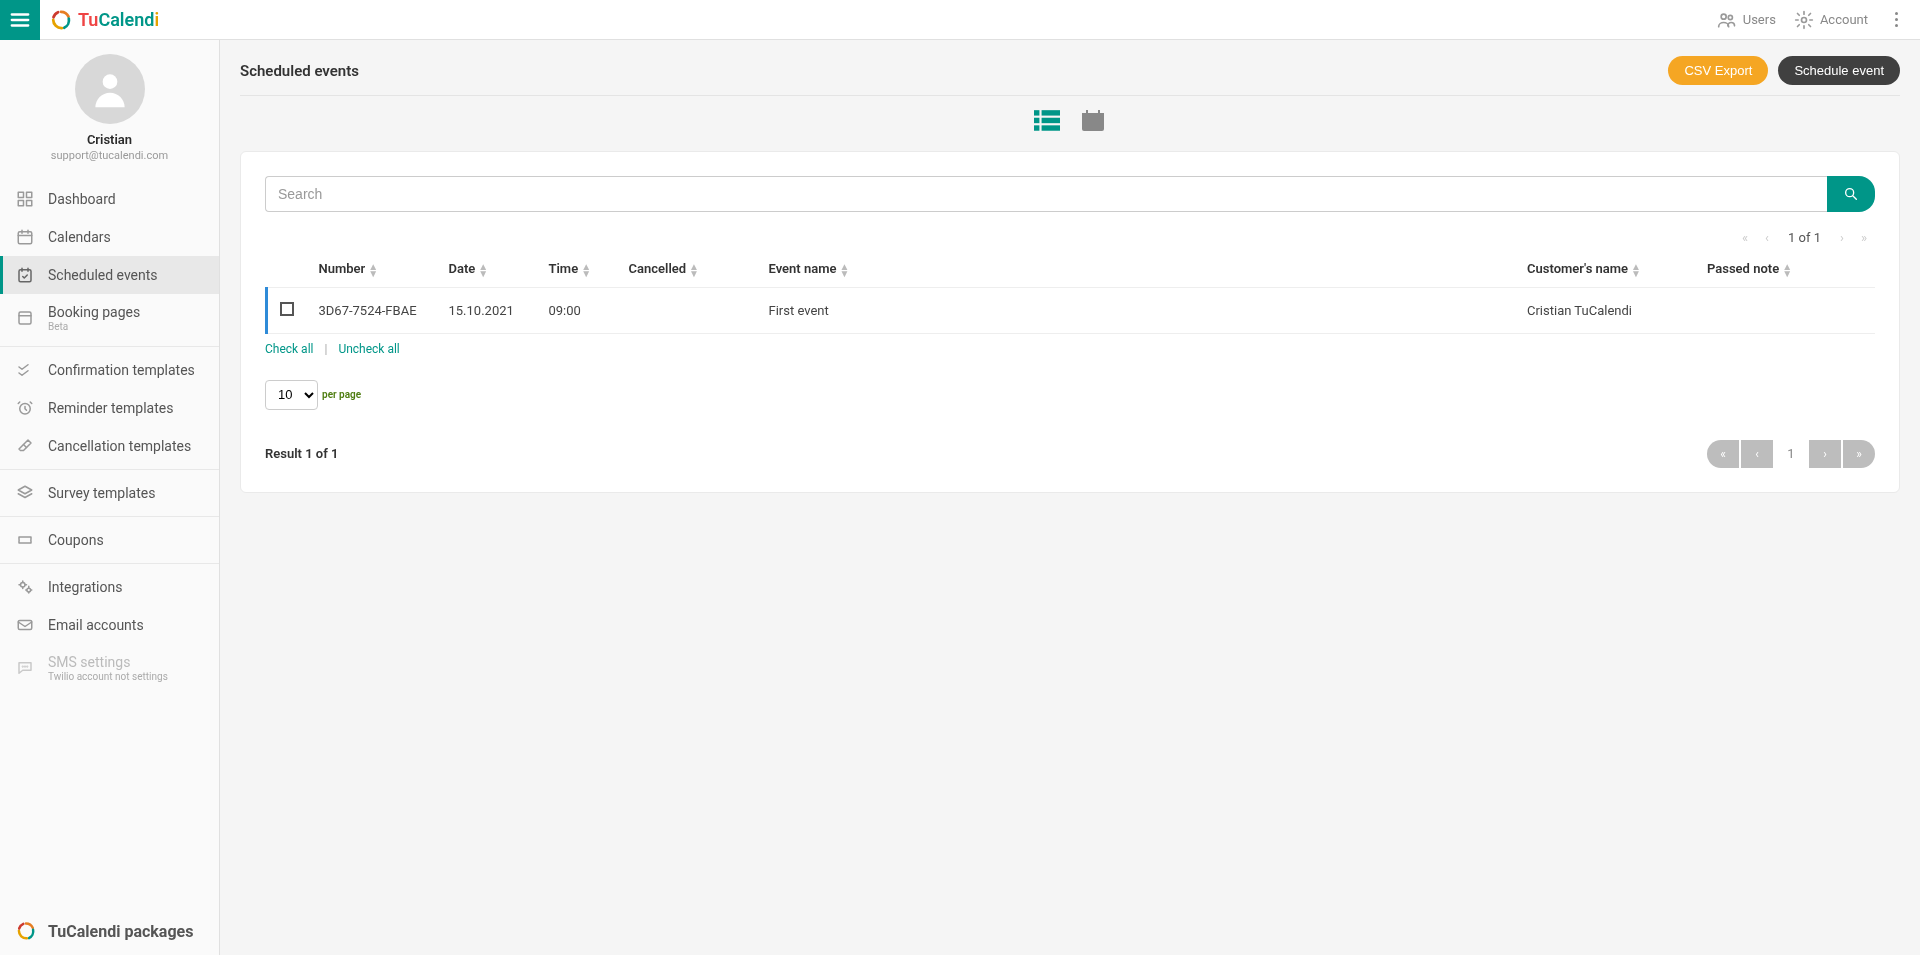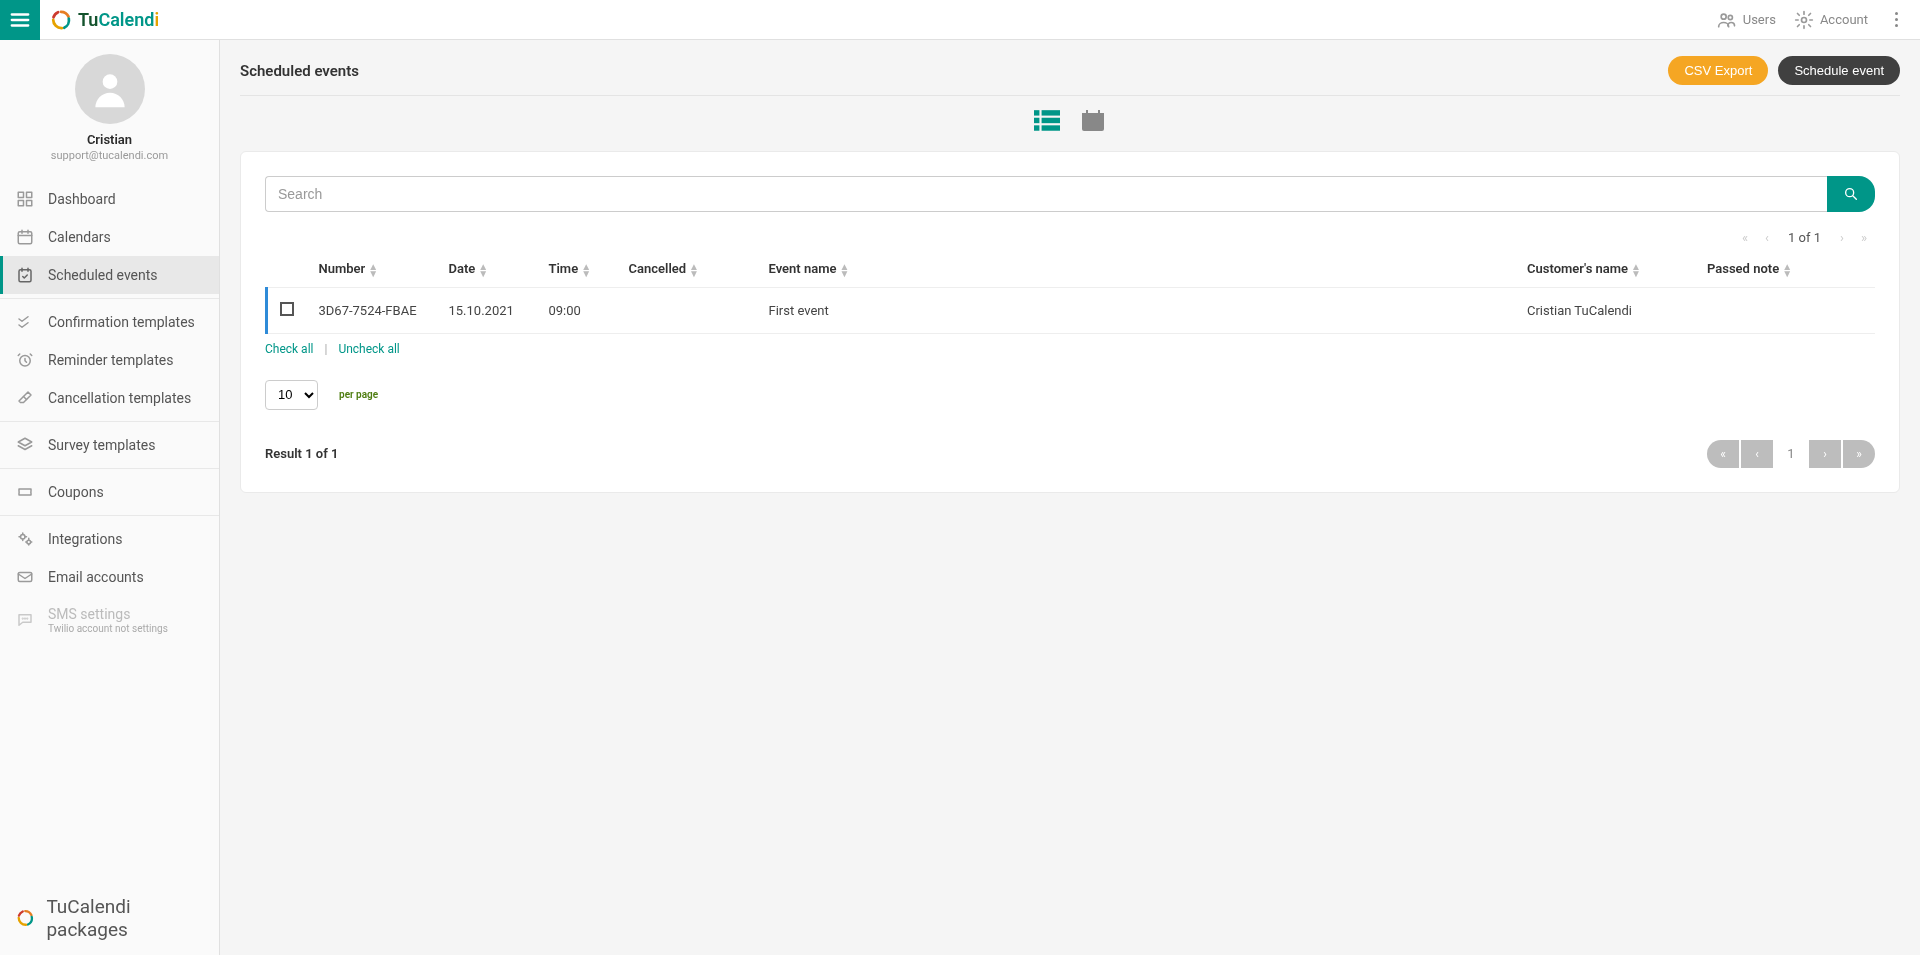--- a/index.html
+++ b/index.html
@@ -6,21 +6,21 @@
 html, body { height: 100%; font-family: -apple-system, BlinkMacSystemFont, "Segoe UI", Roboto, "Helvetica Neue", Arial, sans-serif; font-size: 14px; color: #333; background: #f5f5f5; }
 body { display: flex; flex-direction: column; }
 
 
 .topbar { height: 40px; background: #fff; border-bottom: 1px solid #e0e0e0; display: flex; align-items: center; position: relative; }
 .hamburger-box { width: 40px; height: 40px; background: #009688; display: flex; align-items: center; justify-content: center; cursor: pointer; }
 .hamburger-box svg { width: 22px; height: 22px; }
 .logo-box { display: flex; align-items: center; padding-left: 10px; gap: 6px; }
 .logo-ring { width: 22px; height: 22px; }
 .logo-text { font-size: 18px; font-weight: 600; }
-.logo-text .tu { color: #14532d; }
+.logo-text .tu { color: #ef4444; }
 .logo-text .cal { color: #009688; }
 .logo-text .i { color: #e6a200; }
 .topbar-spacer { flex: 1; }
 .topbar-actions { display: flex; align-items: center; gap: 18px; padding-right: 14px; }
 .topbar-link { display: flex; align-items: center; gap: 6px; color: #888; cursor: pointer; font-size: 13px; }
 .topbar-link svg { width: 20px; height: 20px; }
 .kebab { width: 20px; display: flex; flex-direction: column; align-items: center; gap: 3px; cursor: pointer; }
 .kebab span { width: 3px; height: 3px; border-radius: 50%; background: #888; }
 
 
@@ -33,21 +33,21 @@
 .profile-email { font-size: 11px; color: #9a9a9a; margin-top: 2px; }
 .nav { flex: 1; padding-top: 8px; }
 .nav-item { display: flex; align-items: center; gap: 14px; padding: 10px 16px; color: #555; cursor: pointer; font-size: 14px; }
 .nav-item svg { width: 18px; height: 18px; flex-shrink: 0; }
 .nav-item.active { background: #e8e8e8; border-left: 3px solid #009688; padding-left: 13px; }
 .nav-item.disabled { color: #bbb; cursor: default; }
 .nav-item.disabled svg { opacity: 0.5; }
 .nav-item .sub { font-size: 10px; color: #aaa; display: block; margin-top: 1px; }
 .nav-sep { height: 1px; background: #e8e8e8; margin: 4px 0; }
 .nav-item-text { display: flex; flex-direction: column; }
-.sidebar-footer { padding: 14px 16px; display: flex; align-items: center; gap: 12px; color: #555; font-size: 19px; cursor: pointer; }
+.sidebar-footer { padding: 14px 16px; display: flex; align-items: center; gap: 12px; color: #555; font-size: 16px; cursor: pointer; font-weight: bold; }
 .sidebar-footer svg { width: 20px; height: 20px; }
 
 
 .content { flex: 1; overflow: auto; padding: 0 20px 30px 20px; background: #f5f5f5; }
 .page-header { display: flex; align-items: center; padding: 16px 0 10px; border-bottom: 1px solid #e4e4e4; }
 .page-title { font-size: 15px; font-weight: 600; color: #333; }
 .page-header-spacer { flex: 1; }
 .btn { border: none; border-radius: 16px; padding: 7px 16px; font-size: 13px; cursor: pointer; color: #fff; }
 .btn-orange { background: #f5a623; margin-right: 10px; }
 .btn-teal { background: #404040; }
@@ -89,21 +89,21 @@
 tbody tr { background: #fff; }
 tbody tr td:first-child { border-left: 3px solid #2f8bd8; }
 .row-check { width: 14px; height: 14px; border: 2px solid #555; display: inline-block; background: #fff; cursor: pointer; }
 
 
 .bulk { padding: 8px 0 0; font-size: 12px; }
 .bulk a { color: #009688; text-decoration: none; cursor: pointer; }
 .bulk .sep { color: #aaa; margin: 0 8px; }
 
 
-.perpage-row { padding: 24px 0 0; display: flex; align-items: center; gap: 21px; }
+.perpage-row { padding: 24px 0 0; display: flex; align-items: center; gap: 4px; }
 .perpage-row select { height: 30px; border: 1px solid #ccc; border-radius: 4px; padding: 0 8px; font-size: 13px; background: #fff; }
 .perpage-row .label { font-size: 10px; color: #4d7c0f; font-weight: 600; }
 
 
 .footer-row { display: flex; align-items: center; padding-top: 30px; }
 .result-text { font-size: 13px; font-weight: 600; color: #333; }
 .footer-spacer { flex: 1; }
 .pager-bottom { display: flex; gap: 2px; align-items: center; }
 .pg-btn { width: 32px; height: 28px; background: #bdbdbd; color: #fff; display: flex; align-items: center; justify-content: center; cursor: pointer; font-size: 12px; }
 .pg-btn.first { border-radius: 14px 0 0 14px; }
@@ -201,20 +201,30 @@
           </svg>
         <span>Calendars</span>
       </div>
       <div class="nav-item active">
         <svg viewBox="0 0 24 24" class="icon-stroke">
             <rect x="4" y="5" width="16" height="16" rx="2"></rect>
             <path d="M8 3v4M16 3v4M9 14l2 2 4-4"></path>
           </svg>
         <span>Scheduled events</span>
       </div>
+      <div class="nav-item">
+        <svg viewBox="0 0 24 24" class="icon-stroke">
+            <rect x="4" y="4" width="16" height="16" rx="2"></rect>
+            <path d="M4 9h16"></path>
+          </svg>
+        <span class="nav-item-text">
+          <span>Booking pages</span>
+          <span class="sub">Beta</span>
+        </span>
+      </div>
       <div class="nav-sep"></div>
       <div class="nav-item">
         <svg viewBox="0 0 24 24" class="icon-stroke">
             <path d="M4 8l4 3 8-6M4 16l4 3 8-6"></path>
           </svg>
         <span>Confirmation templates</span>
       </div>
       <div class="nav-item">
         <svg viewBox="0 0 24 24" class="icon-stroke">
             <circle cx="12" cy="13" r="7"></circle>

